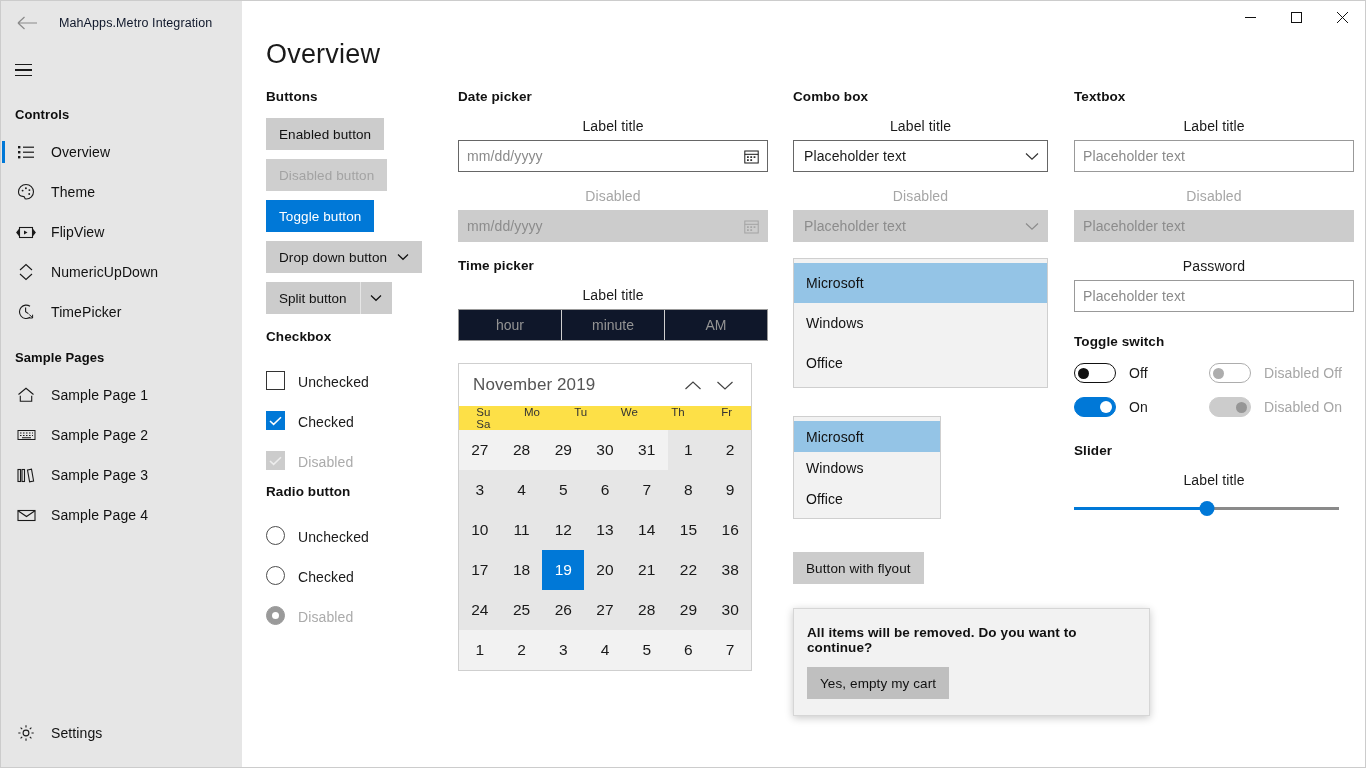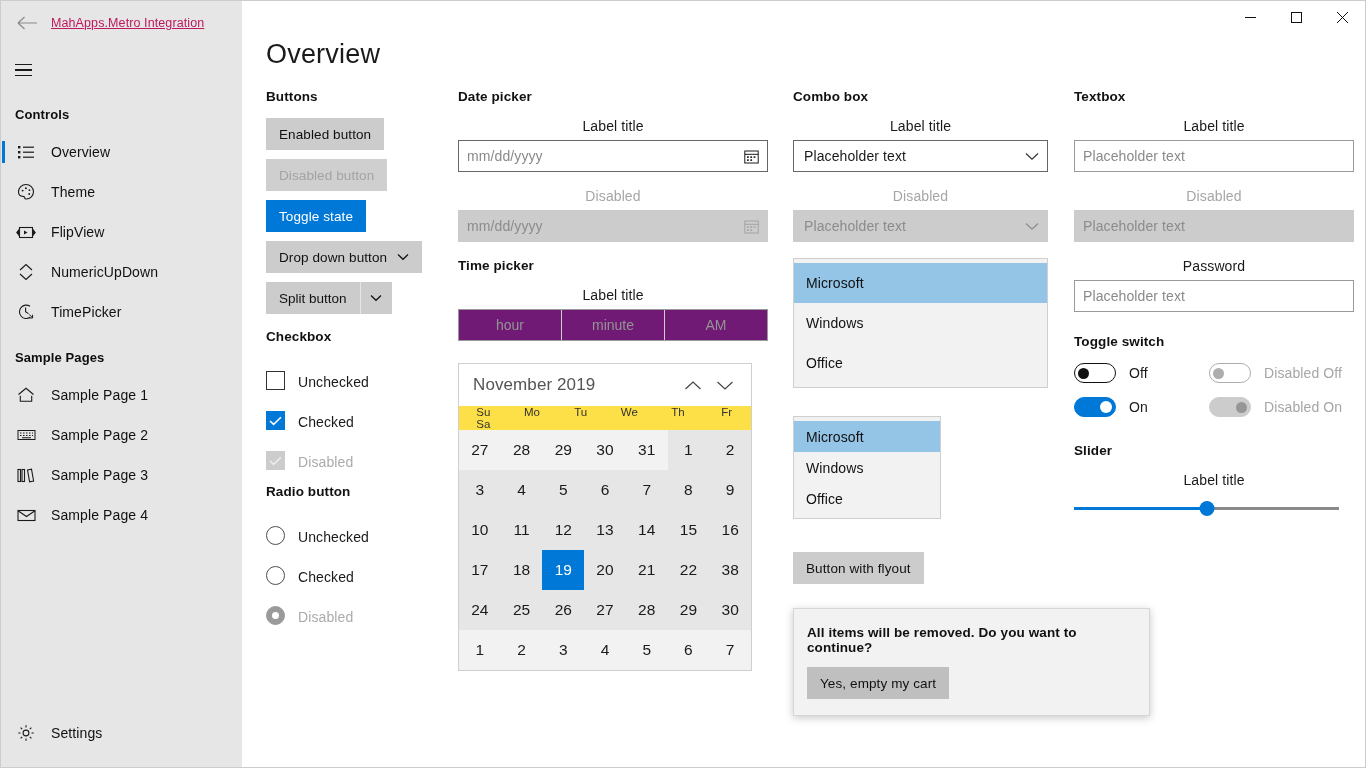--- a/index.html
+++ b/index.html
@@ -30,24 +30,23 @@
     height: 44px;
     padding-left: 8px;
   }
   .back-btn {
     width: 38px; height: 38px;
     display: flex; align-items: center; justify-content: center;
     color: #8a8a8a;
   }
   .back-btn svg { display:block; }
   .sb-title {
-    font-size: 12.5px; color: #be185d;
-    margin-left: 4px;
-    letter-spacing: .1px;
-    text-decoration: underline;
+    font-size: 12.5px; color: #0f172a;
+    margin-left: 12px;
+    letter-spacing: .1px;
   }
   .hamburger {
     width: 44px; height: 38px;
     display: flex; align-items: center; justify-content: center;
     margin-top: 6px;
     margin-left: 0px;
   }
   .hamburger .bars { width: 17px; }
   .hamburger .bars div {
     height: 1.3px; background: #1a1a1a; margin: 4px 0;
@@ -207,21 +206,21 @@
     background: #cccccc; border-color: #cccccc; color: #8c8c8c;
   }
   .tbox .cal-ico { display:flex; color:#1a1a1a; }
   .tbox.disabled .cal-ico { color: #a3a3a3; }
 
   
   .timepicker {
     display: flex;
     border: 1px solid #999;
     height: 32px;
-    background: #701a75;
+    background: #0f172a;
   }
   .timepicker .seg {
     flex: 1;
     display: flex; align-items: center; justify-content: center;
     font-size: 14px; color: #949494;
     border-right: 1px solid #cfcfcf;
   }
   .timepicker .seg:last-child { border-right: none; }
 
   
@@ -512,21 +511,21 @@
       <div class="col col-buttons">
         <h3 class="grp">Buttons</h3>
 
         <div style="display:block">
           <button class="btn">Enabled button</button>
         </div>
         <div style="display:block">
           <button class="btn disabled">Disabled button</button>
         </div>
         <div style="display:block">
-          <button class="btn accent">Toggle state</button>
+          <button class="btn accent">Toggle button</button>
         </div>
         <div style="display:block">
           <button class="btn">
             <span>Drop down button</span>
             <span class="chev">
               <svg width="12" height="8" viewBox="0 0 12 8" fill="none" stroke="#111" stroke-width="1.2">
                   <path d="M1 1.5 L6 6.3 L11 1.5"></path>
                 </svg>
             </span>
           </button>

